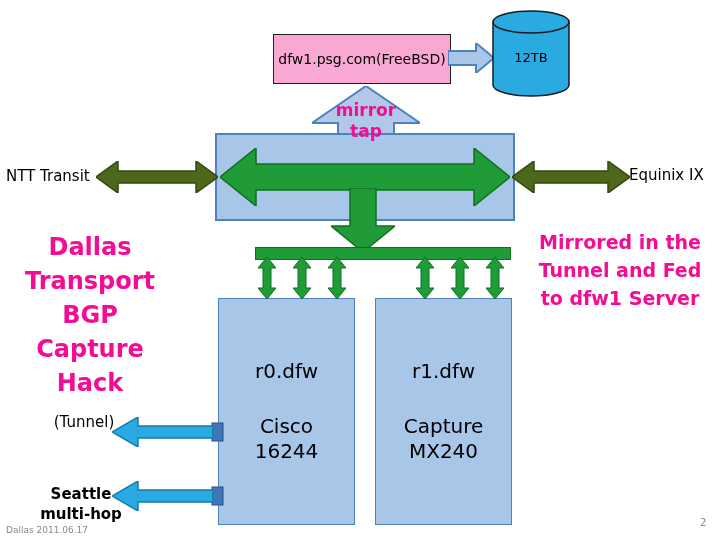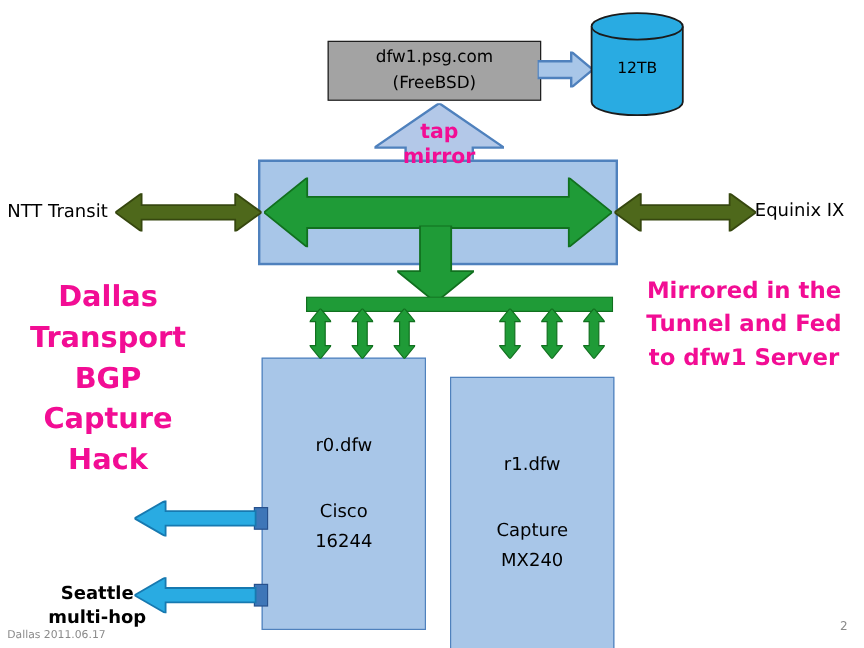--- a/index.html
+++ b/index.html
@@ -5,44 +5,44 @@
   html,body{margin:0;padding:0;background:#fff;}
   #slide{
     position:relative;width:720px;height:540px;background:#ffffff;
     overflow:hidden;font-family:"DejaVu Sans",sans-serif;color:#000;
   }
   .abs{position:absolute;}
   .z1{z-index:1}.z2{z-index:2}.z3{z-index:3}.z4{z-index:4}
 
   .server-box{
     left:273px;top:34px;width:176px;height:48px;
-    background:#a3a3a3;border:1px solid #1f1f1f;
-    display:flex;flex-direction:column;align-items:center;justify-content:center;
+    background:#f9a8d4;border:1px solid #1f1f1f;
+    display:flex;flex-direction:row;align-items:center;justify-content:center;
     font-size:14px;line-height:21px;text-align:center;
   }
   .storage-label{left:491px;top:50px;width:80px;text-align:center;font-size:13px;}
   .mirror-text{
     left:312px;top:100px;width:108px;text-align:center;
     color:#F20D94;font-weight:bold;font-size:17px;line-height:21px;
   }
   .switch-box{
     left:215px;top:133px;width:300px;height:88px;
     background:#A8C6E8;border:2px solid #4F81BD;box-sizing:border-box;
   }
   .side-label{font-size:15px;line-height:19px;}
   .ntt-label{left:6px;top:167px;text-align:center;}
   .eqx-label{left:629px;top:166px;}
   .router-box{
     top:298px;width:137px;height:227px;
     background:#A8C6E8;border:1.5px solid #4F81BD;box-sizing:border-box;
     display:flex;flex-direction:column;align-items:center;justify-content:center;
-    font-size:15px;line-height:25px;text-align:center;
+    font-size:20px;line-height:25px;text-align:center;
   }
   .router-left{left:218px;}
-  .router-right{left:375px;margin-top:16px;}
+  .router-right{left:375px;}
   .router-name{margin-bottom:30px;display:block;}
   .title-left{
     left:8px;top:230px;width:164px;text-align:center;
     color:#F20D94;font-weight:bold;font-size:24px;line-height:34px;
   }
   .note-right{
     left:522px;top:228px;width:196px;text-align:center;
     color:#F20D94;font-weight:bold;font-size:19px;line-height:28px;
   }
   .tunnel-label{text-align:center;font-size:15px;line-height:20px;}
@@ -70,22 +70,22 @@
     <polygon points="0,8 28,8 28,0 46,15 28,30 28,22 0,22" fill="#A8C6E8" stroke="#4F81BD" stroke-width="2"></polygon>
   </svg>
 
   <svg class="abs z2" style="left:491px;top:8px;" width="80" height="92">
     <path d="M2,14 L2,77 A38,11 0 0 0 78,77 L78,14" fill="#29ABE2" stroke="#1b1b1b" stroke-width="1.5"></path>
     <ellipse cx="40" cy="14" rx="38" ry="11" fill="#29ABE2" stroke="#1b1b1b" stroke-width="1.5"></ellipse>
   </svg>
   <div class="abs z2 storage-label">12TB</div>
 
   <div class="abs z4 mirror-text">
+    <span>mirror</span>
     <span>tap</span>
-    <span>mirror</span>
   </div>
 
   <div class="abs z2 switch-box"></div>
 
   <svg class="abs z3" style="left:220px;top:148px;" width="290" height="58">
     <polygon points="0,29 36,0 36,16 254,16 254,0 290,29 254,58 254,42 36,42 36,58" fill="#1F9B37" stroke="#11701F" stroke-width="1.5"></polygon>
   </svg>
 
   <svg class="abs z3" style="left:96px;top:161px;" width="122" height="32">
     <polygon points="0,16 22,0 22,10 100,10 100,0 122,16 100,32 100,22 22,22 22,32" fill="#4E681B" stroke="#36470F" stroke-width="1.5"></polygon>
@@ -143,20 +143,21 @@
     <span>Hack</span>
   </div>
 
   <div class="abs z2 note-right">
     <span>Mirrored in the</span>
     <span>Tunnel and Fed</span>
     <span>to dfw1 Server</span>
   </div>
 
   <div class="abs z2 tunnel-label tunnel1-label">
+    <span>(Tunnel)</span>
   </div>
   <svg class="abs z3" style="left:112px;top:417px;" width="112" height="30">
     <rect x="100" y="6" width="11" height="18" fill="#3E76B8" stroke="#27508C" stroke-width="1"></rect>
     <polygon points="0,15 26,0 26,9 101,9 101,21 26,21 26,30" fill="#29ABE2" stroke="#1779B0" stroke-width="1.5"></polygon>
   </svg>
 
   <div class="abs z2 tunnel-label tunnel2-label">
     <span>Seattle</span>
     <span>multi-hop</span>
   </div>

